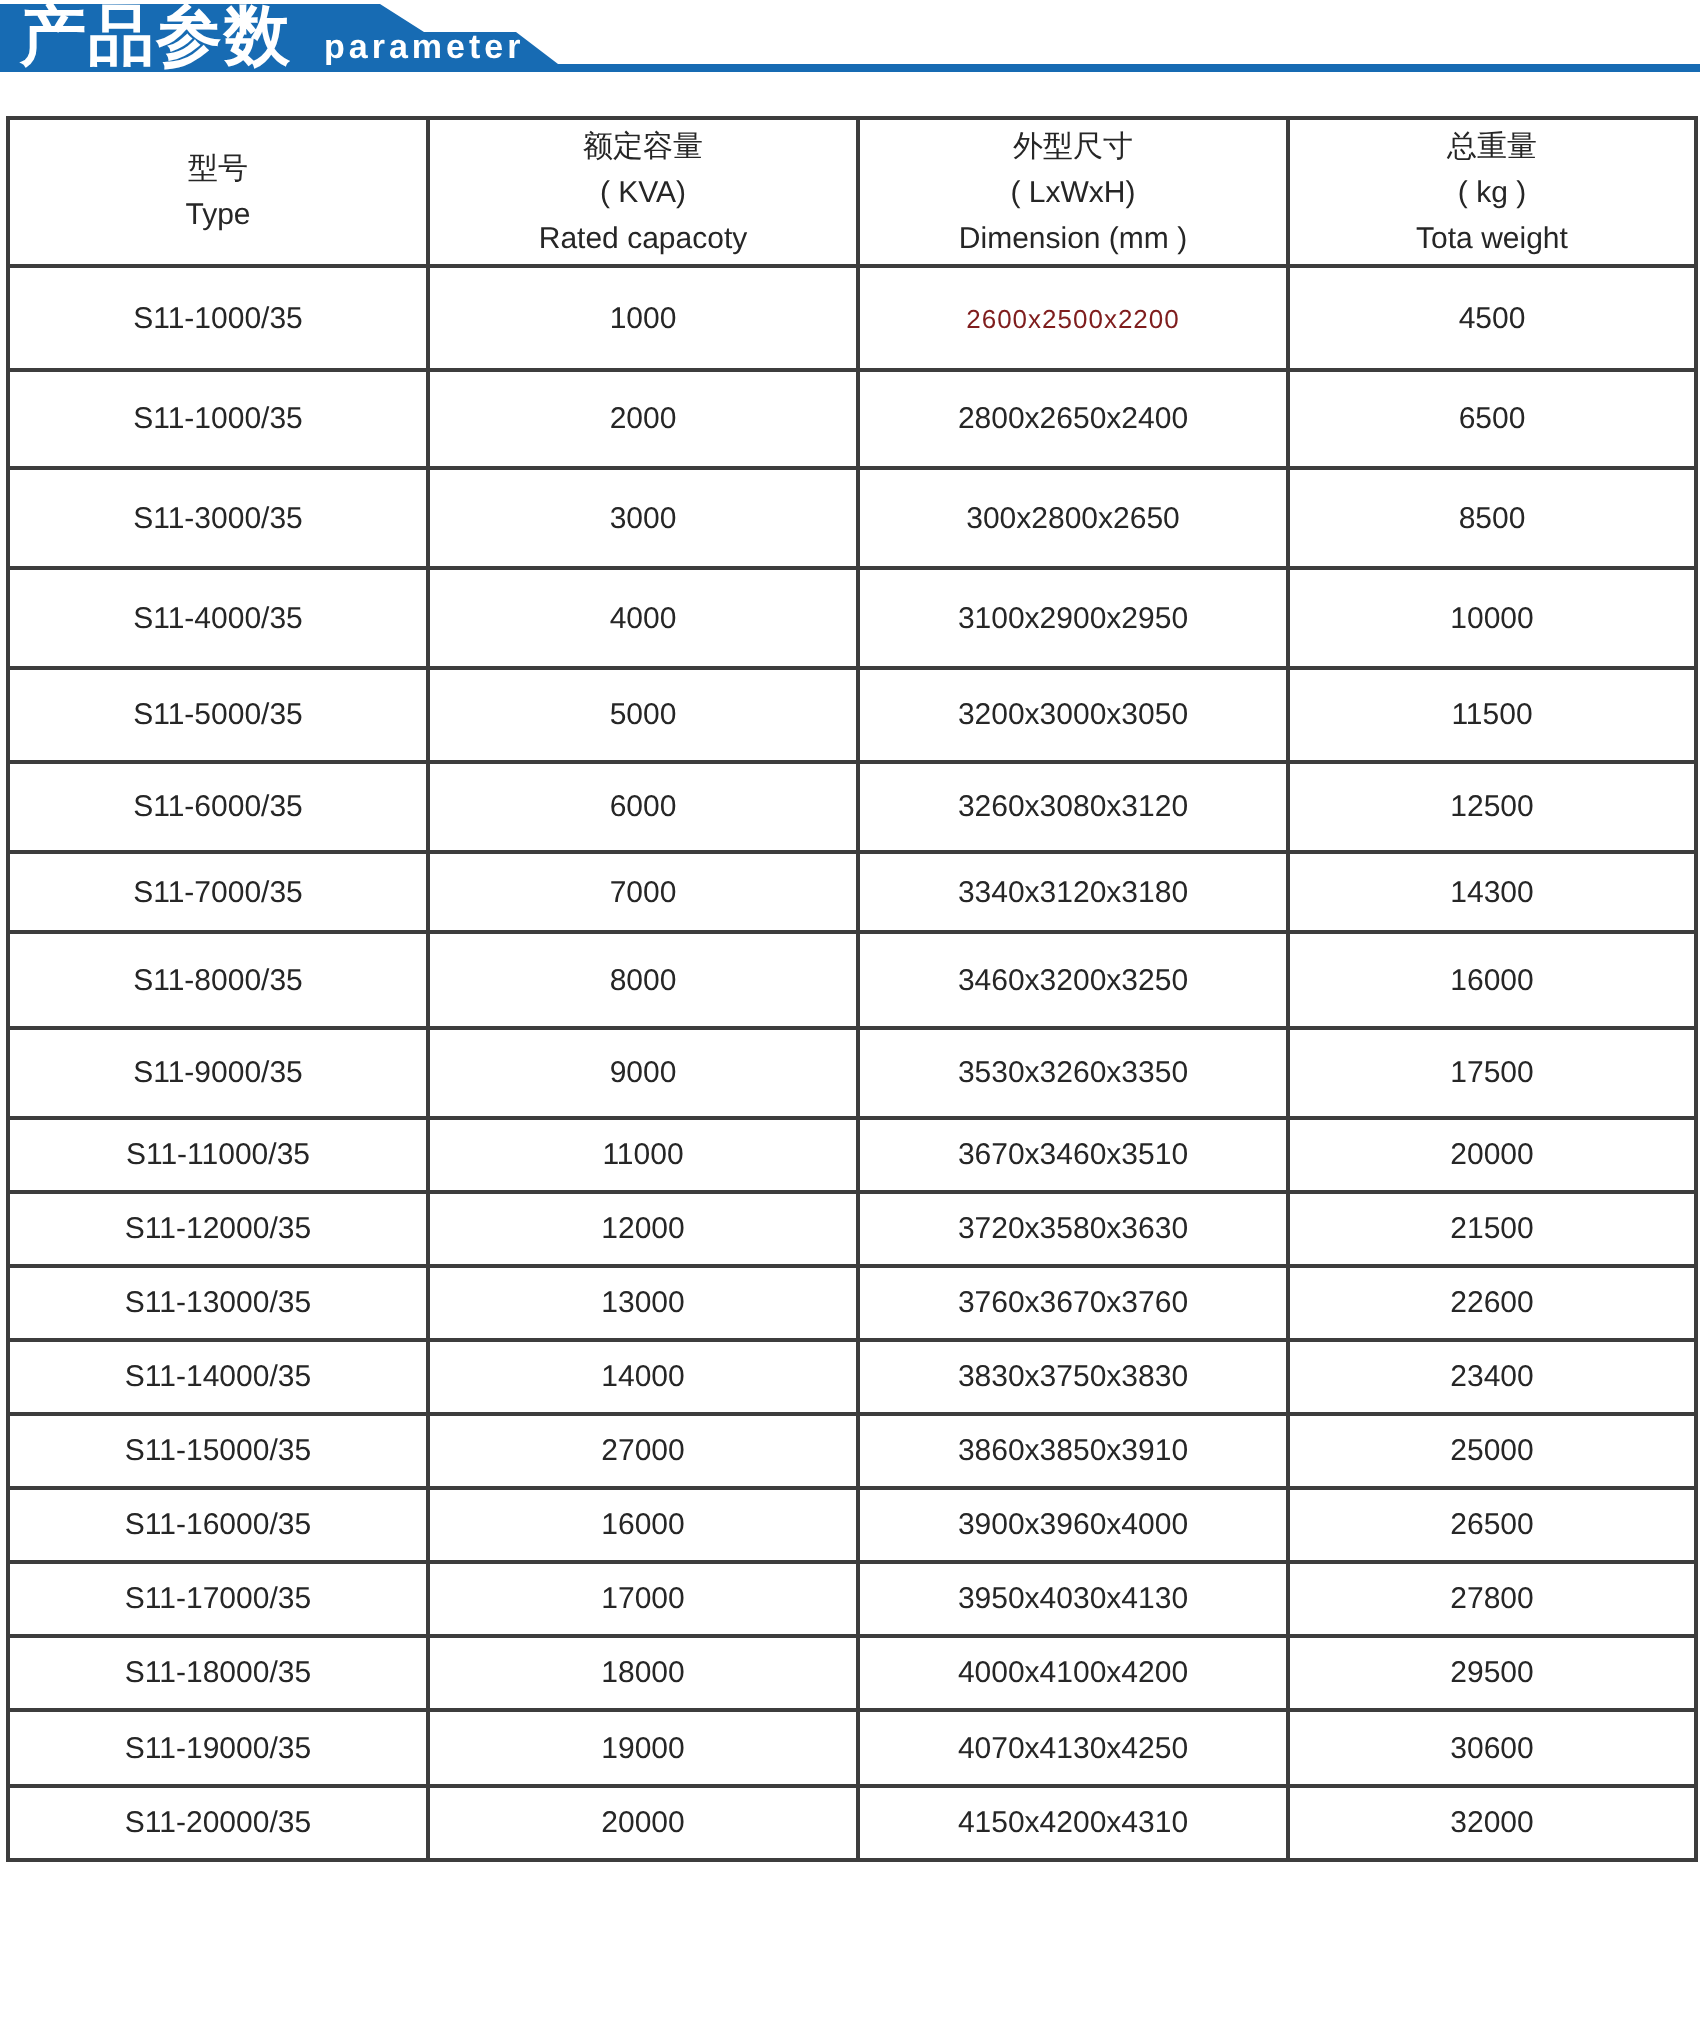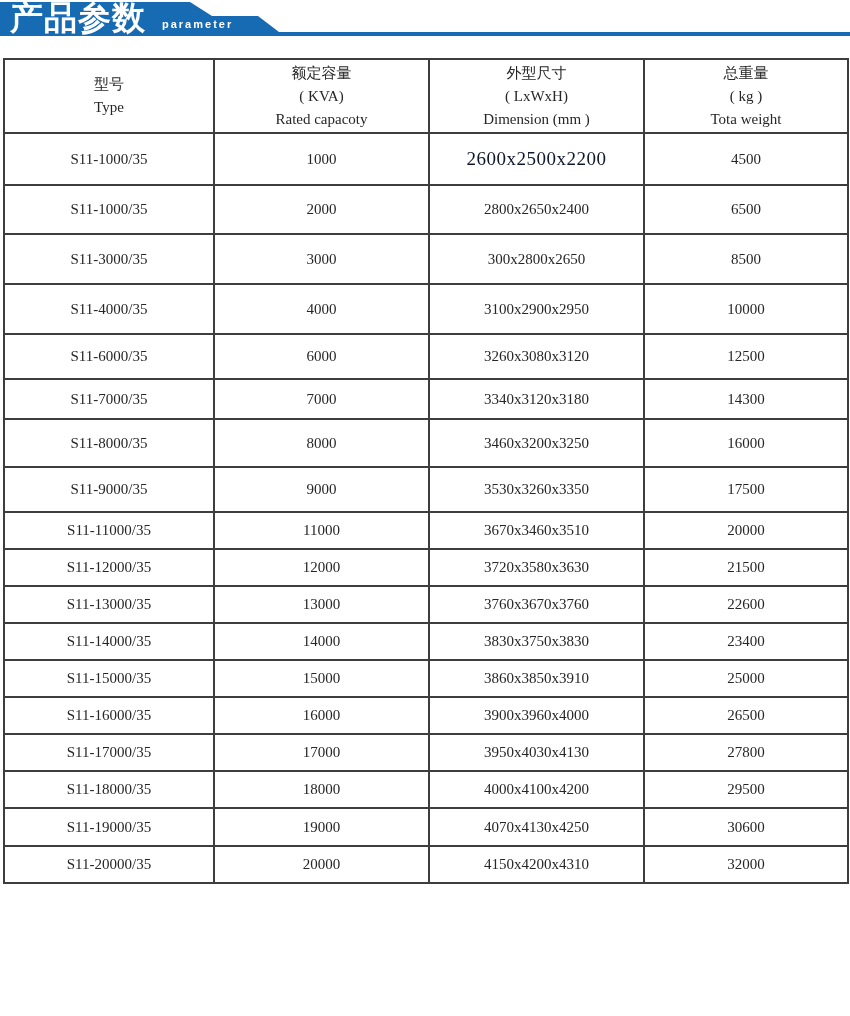--- a/index.html
+++ b/index.html
@@ -13,42 +13,41 @@
   
   .banner{position:absolute;top:0;left:0;width:850px;height:40px;}
   .banner svg{position:absolute;top:0;left:0;display:block;}
   .banner-title{
     position:absolute;left:10px;top:1px;
     color:#ffffff;font-size:33px;font-weight:bold;letter-spacing:1px;
     line-height:33px;white-space:nowrap;
   }
   .banner-sub{
     position:absolute;left:162px;top:17px;
-    color:#ffffff;font-size:11px;font-weight:bold;letter-spacing:2px;
+    color:#ffffff;font-size:17px;font-weight:bold;letter-spacing:2px;
     line-height:14px;white-space:nowrap;
   }
   
   table.spec{
     position:absolute;top:58px;left:3px;
     width:844px;border-collapse:collapse;table-layout:fixed;
     background:#ffffff;
-    font-family:Liberation Serif, serif;
   }
   .spec th,.spec td{
     border:2px solid #3d3d3d;
     text-align:center;vertical-align:middle;
     padding:0;color:#262626;
     overflow:hidden;white-space:nowrap;
   }
   .spec thead th{
     height:72px;
     font-weight:normal;font-size:15px;line-height:23px;
   }
   .spec tbody td{font-size:15px;}
-  .spec td.dim-xl{font-size:19px;letter-spacing:.5px;color:#0f172a;}
+  .spec td.dim-xl{font-size:13px;letter-spacing:.5px;color:#7f1d1d;}
   .hline{display:block;}
 </style>
 </head>
 <body>
 
 <div class="banner">
   <svg width="850" height="40">
     <polygon points="0,2 190,2 212,16 258,16 279,32 850,32 850,36 0,36" fill="#176bb3"></polygon>
   </svg>
   <div class="banner-title">产品参数</div>
@@ -103,20 +102,26 @@
         <td>3000</td>
         <td>300x2800x2650</td>
         <td>8500</td>
       </tr>
       <tr style="height: 50px; margin-left: 24px;">
         <td>S11-4000/35</td>
         <td>4000</td>
         <td>3100x2900x2950</td>
         <td>10000</td>
       </tr>
+      <tr style="height: 47px;">
+        <td>S11-5000/35</td>
+        <td>5000</td>
+        <td>3200x3000x3050</td>
+        <td>11500</td>
+      </tr>
       <tr style="height: 45px;">
         <td>S11-6000/35</td>
         <td>6000</td>
         <td>3260x3080x3120</td>
         <td>12500</td>
       </tr>
       <tr style="height: 40px; padding-left: 28px;">
         <td>S11-7000/35</td>
         <td>7000</td>
         <td>3340x3120x3180</td>
@@ -153,21 +158,21 @@
         <td>22600</td>
       </tr>
       <tr style="height: 37px;">
         <td>S11-14000/35</td>
         <td>14000</td>
         <td>3830x3750x3830</td>
         <td>23400</td>
       </tr>
       <tr style="height: 37px;">
         <td>S11-15000/35</td>
-        <td>15000</td>
+        <td>27000</td>
         <td>3860x3850x3910</td>
         <td>25000</td>
       </tr>
       <tr style="height: 37px;">
         <td>S11-16000/35</td>
         <td>16000</td>
         <td>3900x3960x4000</td>
         <td>26500</td>
       </tr>
       <tr style="height: 37px;">

